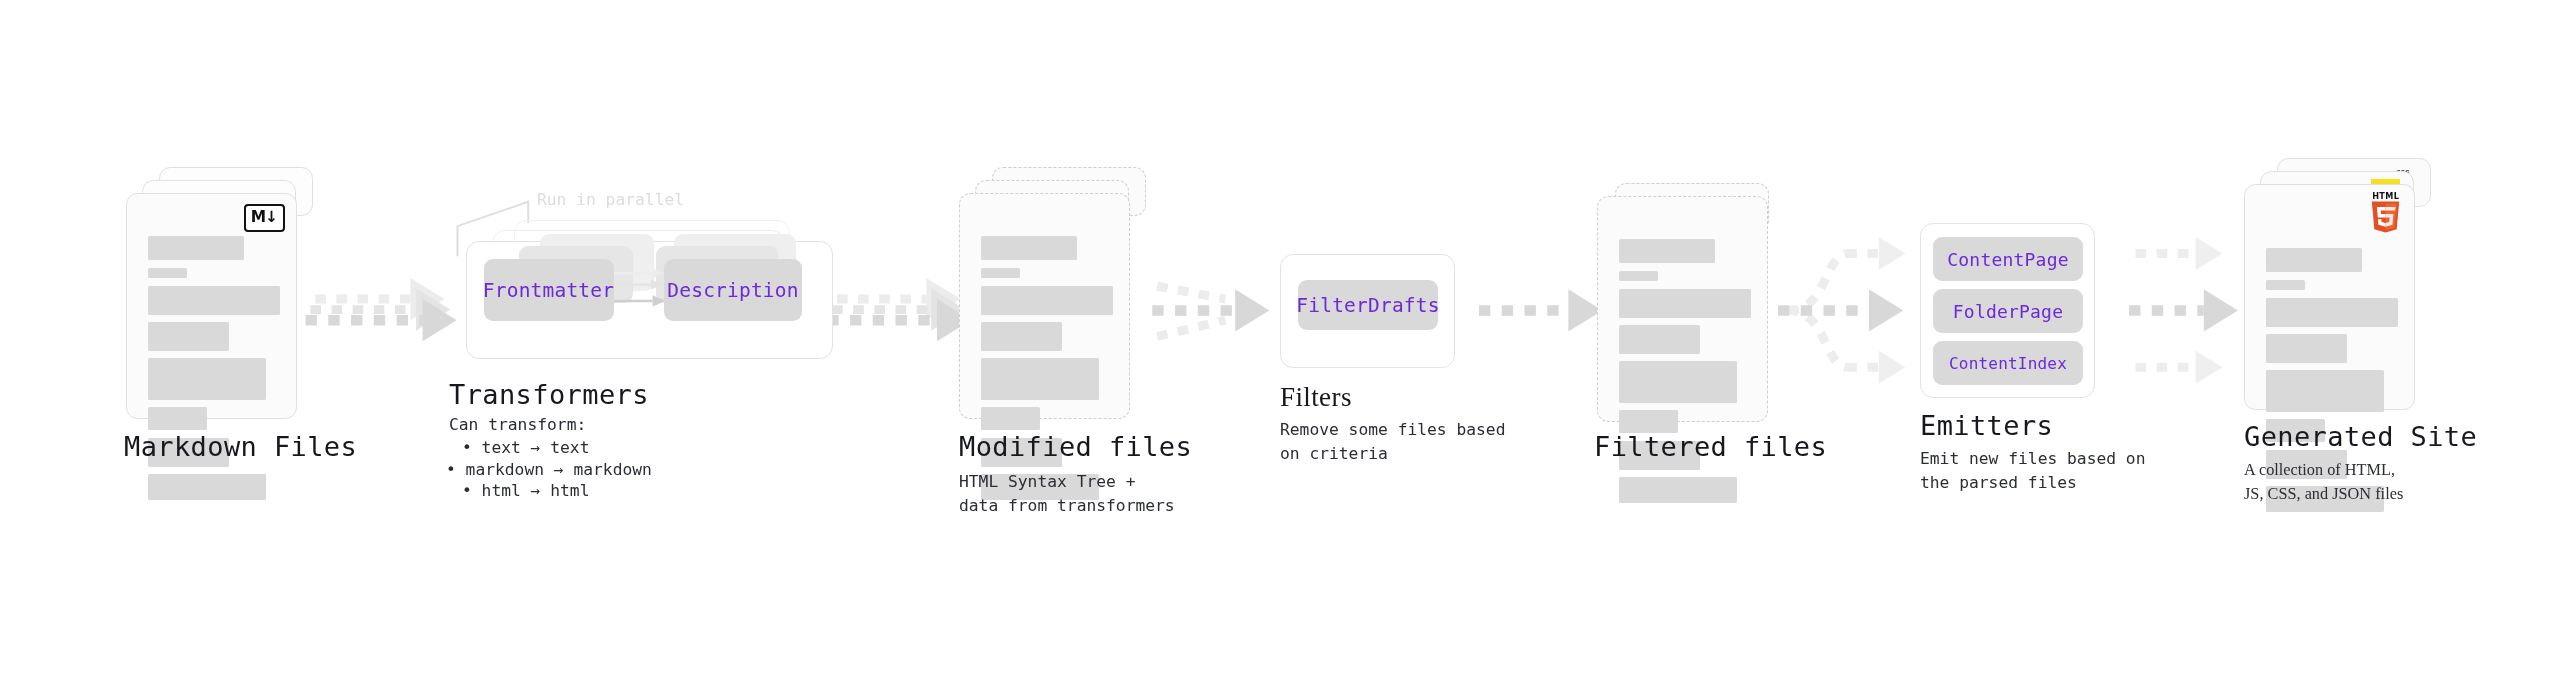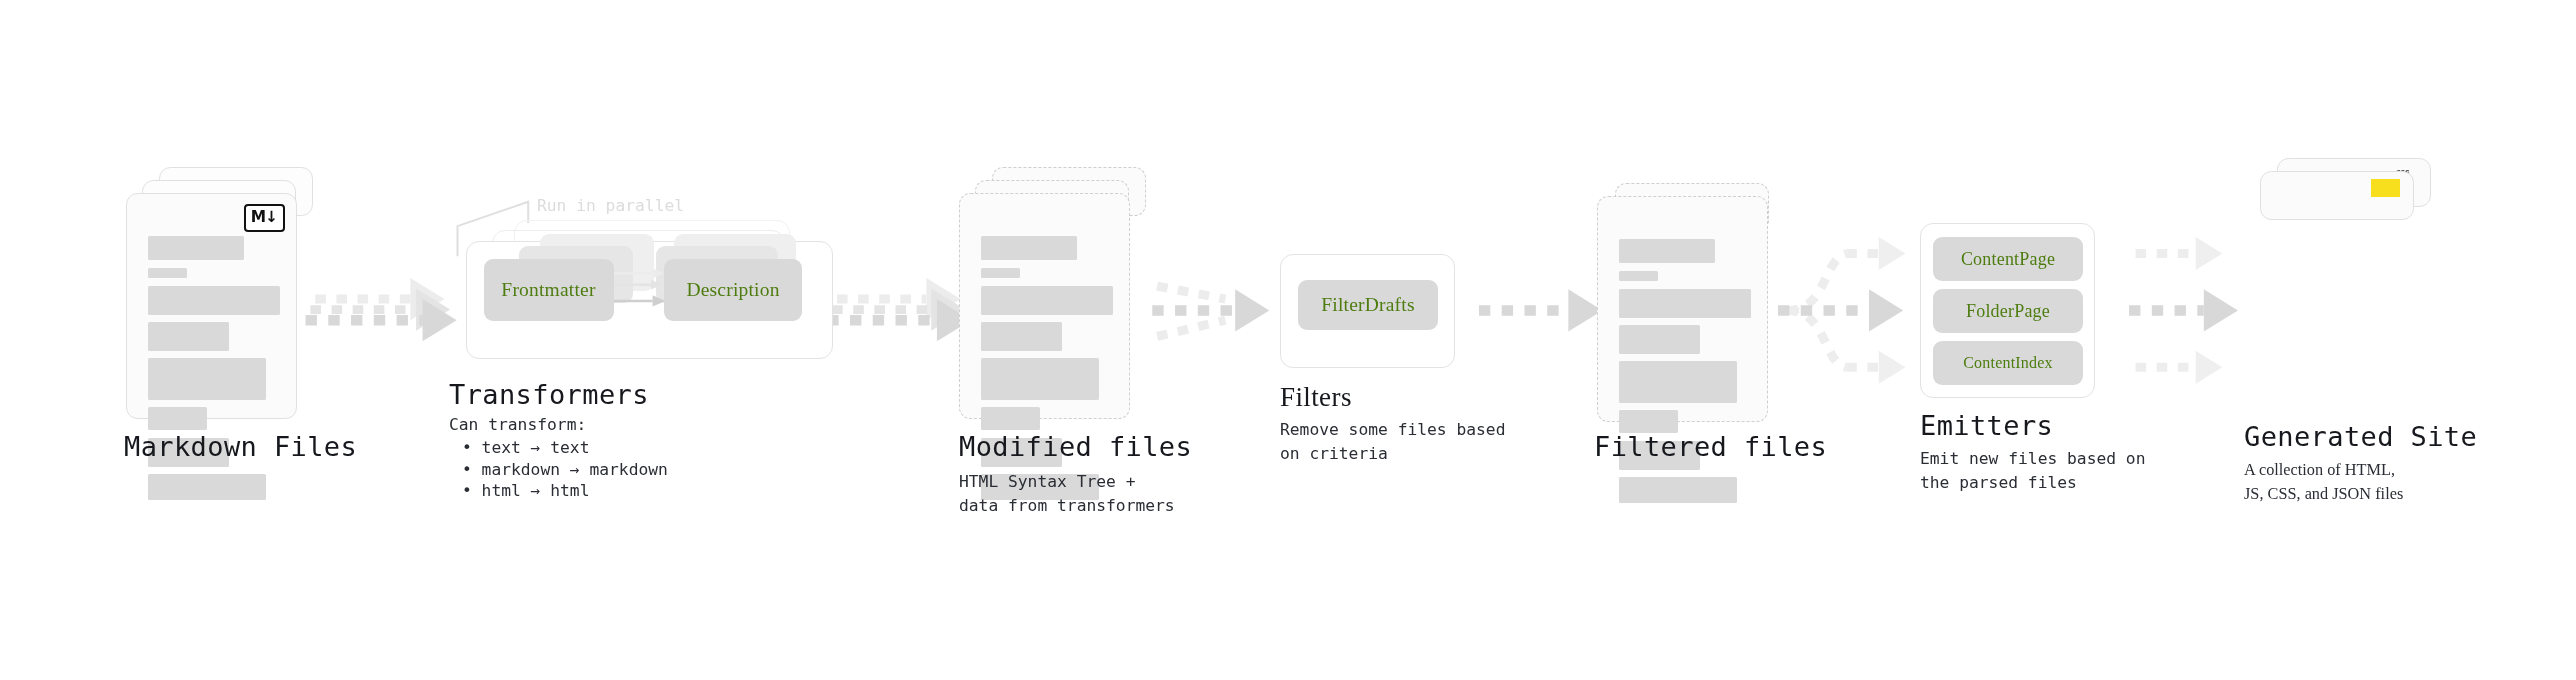--- a/index.html
+++ b/index.html
@@ -72,23 +72,22 @@
     border:1.6px solid #e3e3e3;
     border-radius:13px;
   }
   .panel.ghost1{border-color:#ededed;background:transparent;}
   .panel.ghost2{border-color:#f2f2f2;background:transparent;}
 
   .chip{
     position:absolute;box-sizing:border-box;
     background:#d9d9d9;border-radius:9px;
     display:flex;align-items:center;justify-content:center;
-    font-size:19.5px;color:#4d7c0f;letter-spacing:0.2px;
+    font-size:19.5px;color:#6d28d9;letter-spacing:0.2px;
     white-space:nowrap;
-    font-family:Liberation Serif, serif;
   }
   .chip.g1{background:#e6e6e6;}
   .chip.g2{background:#efefef;}
 
   
   .title{
     position:absolute;
     font-size:27px;letter-spacing:0.4px;color:#16181d;white-space:nowrap;
   }
   .sub{
@@ -186,21 +185,21 @@
       </div>
     </div>
   </div>
   <div class="title" style="left:124px;top:431px;">Markdown Files</div>
 
   <div class="node" style="left:451px;top:187px;width:382px;height:175px;">
 
     <svg width="382" height="175" style="position:absolute;left:0;top:0;" viewBox="0 0 470 215">
       <path d="M8,85 L8,48 L95,18 L95,44" stroke="#dfdfdf" stroke-width="2.5" fill="none"></path>
     </svg>
-    <div class="paralabel" style="left:86px;top:9px;">Run in parallel</div>
+    <div class="paralabel" style="left:86px;top:3px;">Run in parallel</div>
 
     <div class="panel ghost2" style="left:63px;top:32.5px;width:276px;height:114px;"></div>
     <div class="panel ghost1" style="left:41px;top:43px;width:293px;height:122px;"></div>
     <div class="panel" style="left:14.6px;top:54px;width:367px;height:118px;"></div>
 
     <div class="chip g2" style="left:89px;top:47px;width:114px;height:57px;"></div>
     <div class="chip g2" style="left:223px;top:47px;width:122px;height:57px;"></div>
     <div class="chip g1" style="left:68px;top:59px;width:114px;height:57px;"></div>
     <div class="chip g1" style="left:205px;top:59px;width:122px;height:57px;"></div>
 
@@ -218,21 +217,21 @@
         <path d="M248,133 L264,140 L248,147 Z" stroke="none"></path>
       </g>
     </svg>
 
     <div class="chip" style="left:213px;top:72px;width:138px;height:62px;">Description</div>
     <div class="chip" style="left:32.5px;top:72px;width:130px;height:62px;">Frontmatter</div>
   </div>
   <div class="title" style="left:449px;top:379px;">Transformers</div>
   <div class="sub" style="left:449px;top:413px;">Can transform:</div>
   <div class="sub" style="left:462px;top:436px;">• text → text</div>
-  <div class="sub" style="left:462px;top:458px;">• markdown → markdown</div>
+  <div class="sub" style="left:446px;top:458px;">• markdown → markdown</div>
   <div class="sub" style="left:462px;top:479px;text-align:center;">• html → html</div>
 
   <div class="doc-stack" style="left:959px;top:167px;width:195px;height:252px;">
     <div class="doc dashed" style="left:32.5px;top:0px;width:154px;height:49px;"></div>
     <div class="doc dashed" style="left:16.3px;top:13px;width:154px;height:49px;"></div>
     <div class="doc dashed" style="left:0px;top:26px;width:171px;height:226px;">
       <div class="doc-body">
         <div class="bar" style="width:96px;height:24.4px;"></div>
         <div class="bar" style="width:39px;height:10.6px;"></div>
         <div class="bar" style="width:132px;height:29px;"></div>
@@ -286,19 +285,40 @@
   <div class="doc-stack" style="left:2244px;top:158px;width:203px;height:260px;">
     <div class="doc" style="left:32.5px;top:0px;width:154px;height:49px;">
       <div class="css-badge">
         <span class="txt">CSS</span>
         <span class="underline"></span>
       </div>
     </div>
     <div class="doc" style="left:16.3px;top:13px;width:154px;height:49px;">
       <div class="js-badge"></div>
     </div>
+    <div class="doc" style="left:0px;top:26px;width:171px;height:226px;">
+      <div class="html5-badge">
+        <span class="h5txt">HTML</span>
+        <svg class="shield" width="31" height="36" viewBox="0 0 512 580">
+          <path fill="#e34f26" d="M71 460L30 0h452l-41 460-185 52z"></path>
+          <path fill="#ef652a" d="M256 471l149-42 35-394H256z"></path>
+          <path fill="#ffffff" d="M256 208h-75l-5-58h80V93H114l2 15 14 157h126zm0 148l-1 1-63-17-4-45h-57l8 89 116 32 1-1z"></path>
+          <path fill="#ebebeb" d="M255 208v58h70l-7 73-63 17v60l116-32 1-9 13-149 2-18zm0-115v57h161l2-15 3-27 1-15z"></path>
+        </svg>
+      </div>
+      <div class="doc-body" style="top:63px;">
+        <div class="bar" style="width:96px;height:24.4px;"></div>
+        <div class="bar" style="width:39px;height:10.6px;"></div>
+        <div class="bar" style="width:132px;height:29px;"></div>
+        <div class="bar" style="width:81px;height:29px;"></div>
+        <div class="bar" style="width:118px;height:42px;"></div>
+        <div class="bar" style="width:59px;height:23px;"></div>
+        <div class="bar" style="width:81px;height:29px;"></div>
+        <div class="bar" style="width:118px;height:26px;"></div>
+      </div>
+    </div>
   </div>
   <div class="title" style="left:2244px;top:421px;">Generated Site</div>
   <div class="sub" style="left:2244px;top:458px;font-family:Liberation Serif, serif;">A collection of HTML,
 JS, CSS, and JSON files</div>
 
 </div>
 
 
 </body></html>

